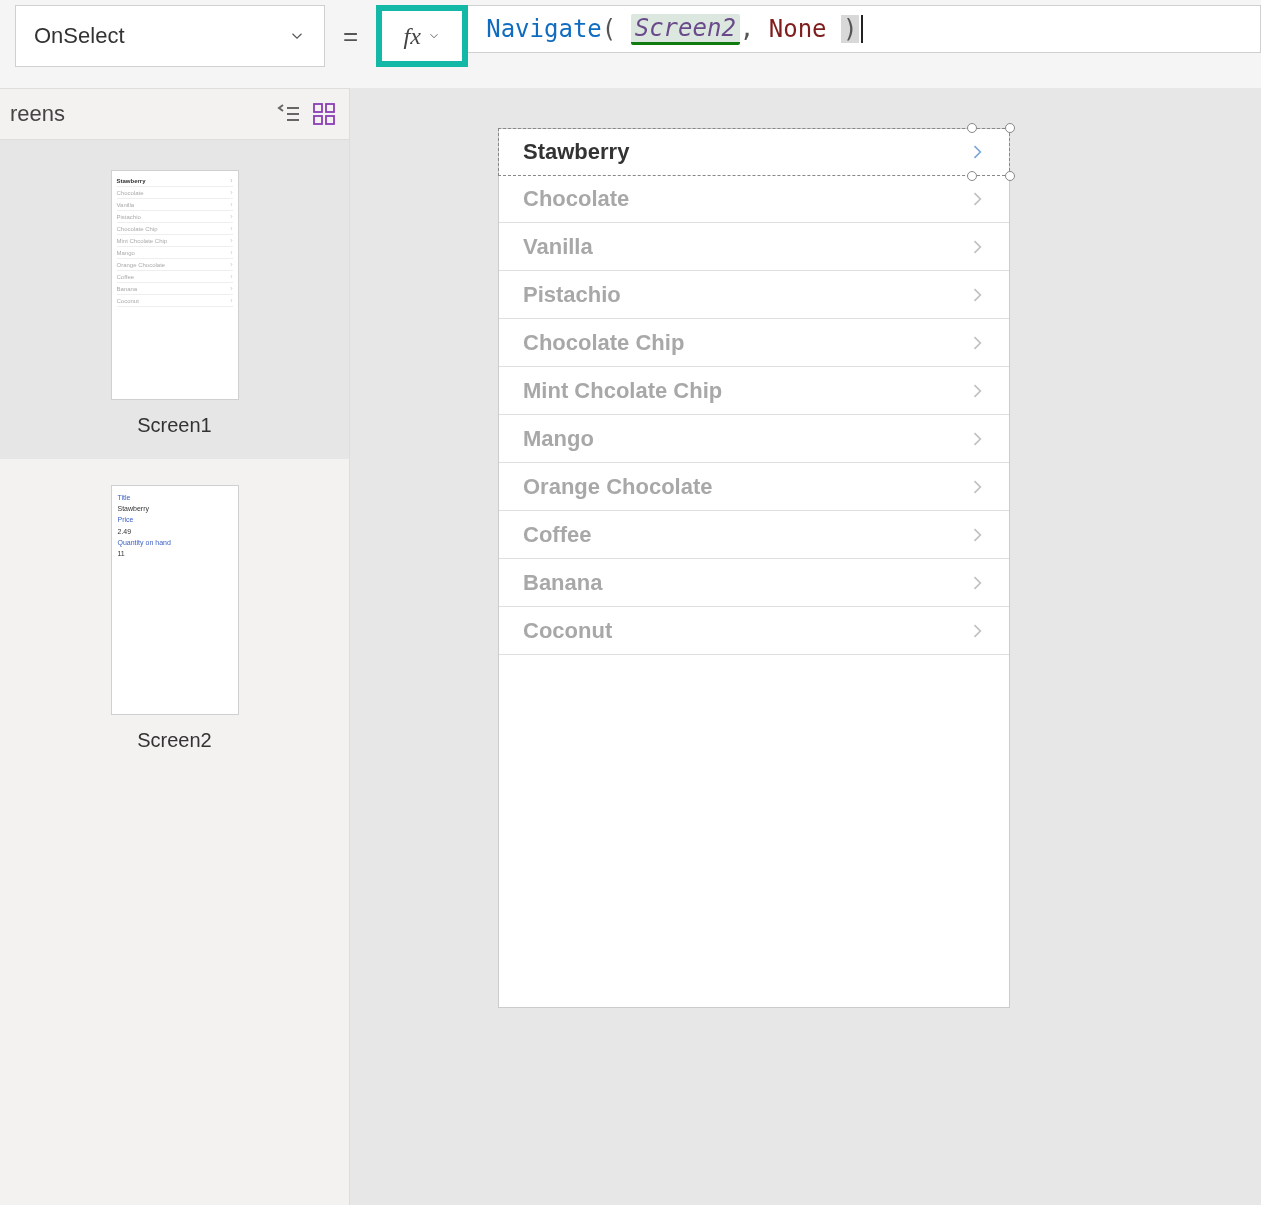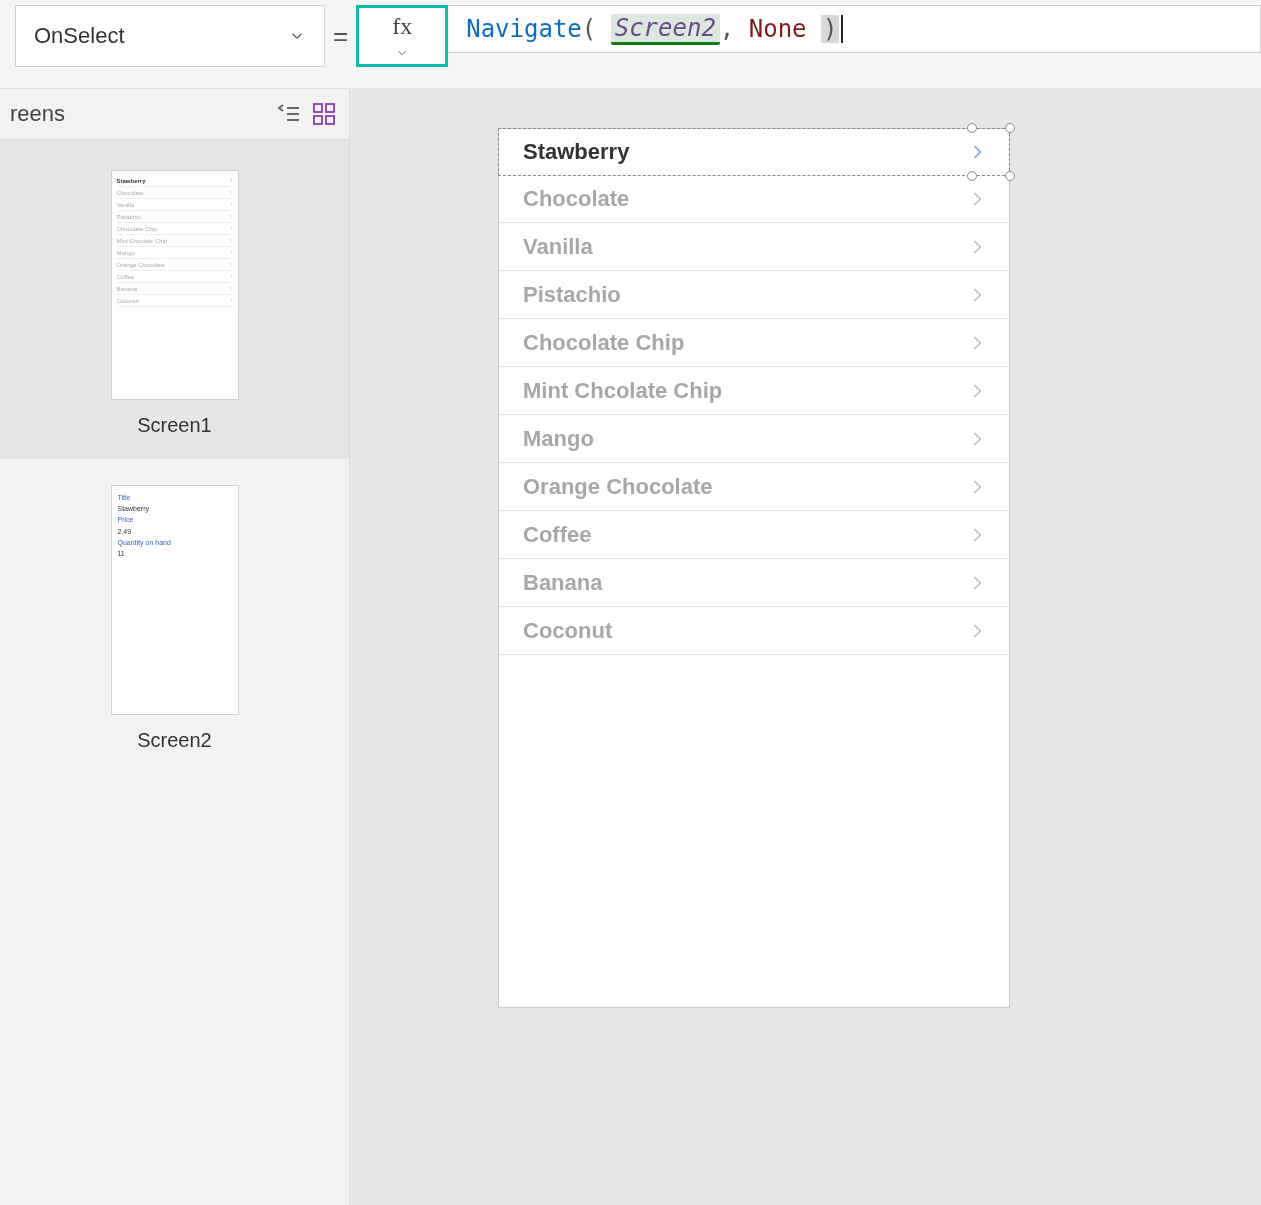--- a/index.html
+++ b/index.html
@@ -11,21 +11,21 @@
     overflow: hidden;
     position: relative;
   }
   
   .top-row {
     display: flex;
     align-items: center;
     height: 72px;
     padding: 10px 0 10px 15px;
     background: #f5f5f5;
-    gap: 8px;
+    gap: 18px;
   }
   .property-select {
     width: 310px;
     height: 62px;
     background: #fff;
     border: 1px solid #d0d0d0;
     display: flex;
     align-items: center;
     justify-content: space-between;
     padding: 0 18px;
@@ -37,29 +37,29 @@
     stroke: #555; stroke-width: 1.5; fill: none;
   }
   .equals {
     font-size: 26px;
     color: #555;
   }
   .fx-box {
     width: 92px;
     height: 62px;
     background: #fff;
-    border: 3px solid #14b8a6;
+    border: 6px solid #14b8a6;
     display: flex;
     align-items: center;
     justify-content: center;
     gap: 6px;
     font-family: "Times New Roman", serif;
+    font-style: italic;
     font-size: 24px;
     color: #444;
-    flex-direction: column;
   }
   .formula-input {
     flex: 1;
     height: 48px;
     background: #fff;
     border: 1px solid #d0d0d0;
     border-left: none;
     display: flex;
     align-items: center;
     padding: 0 18px;

